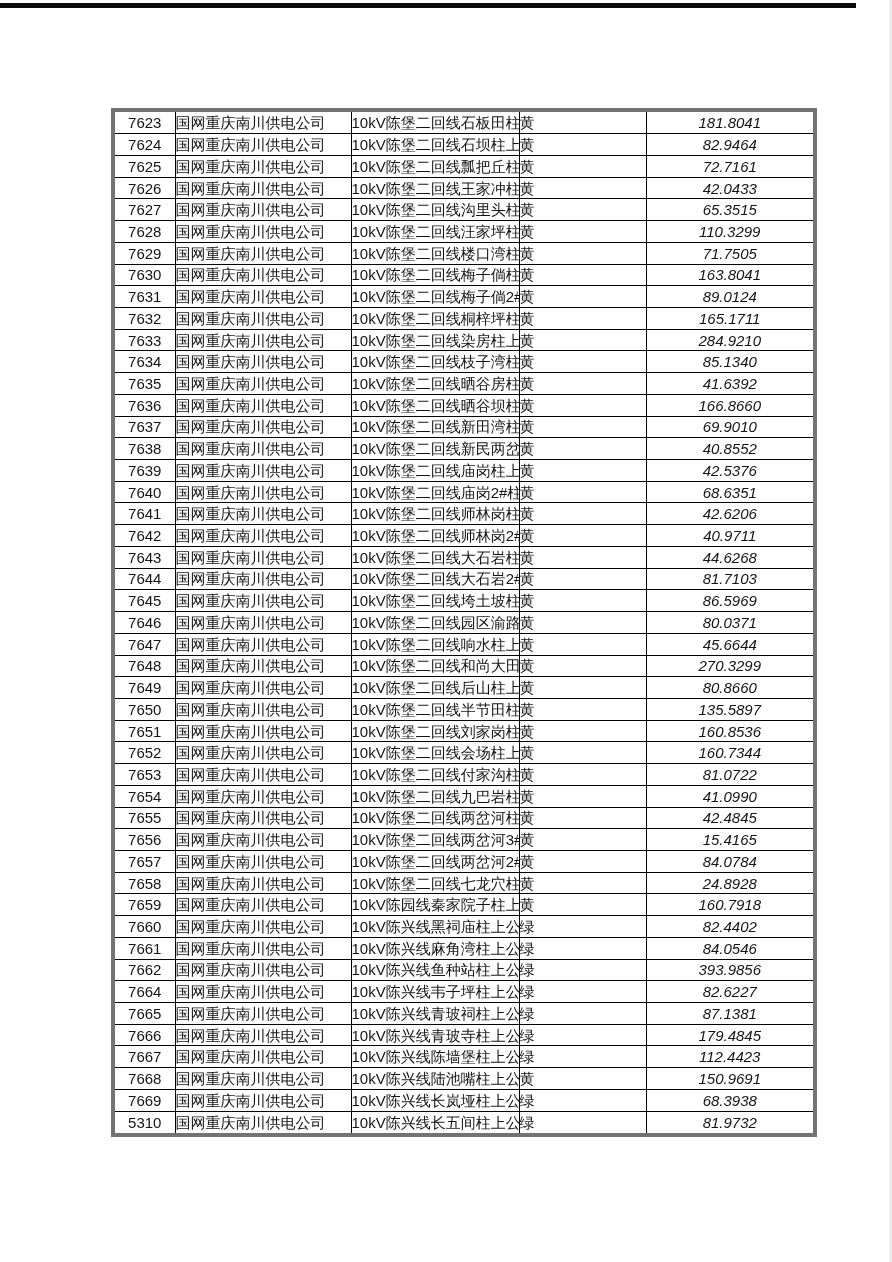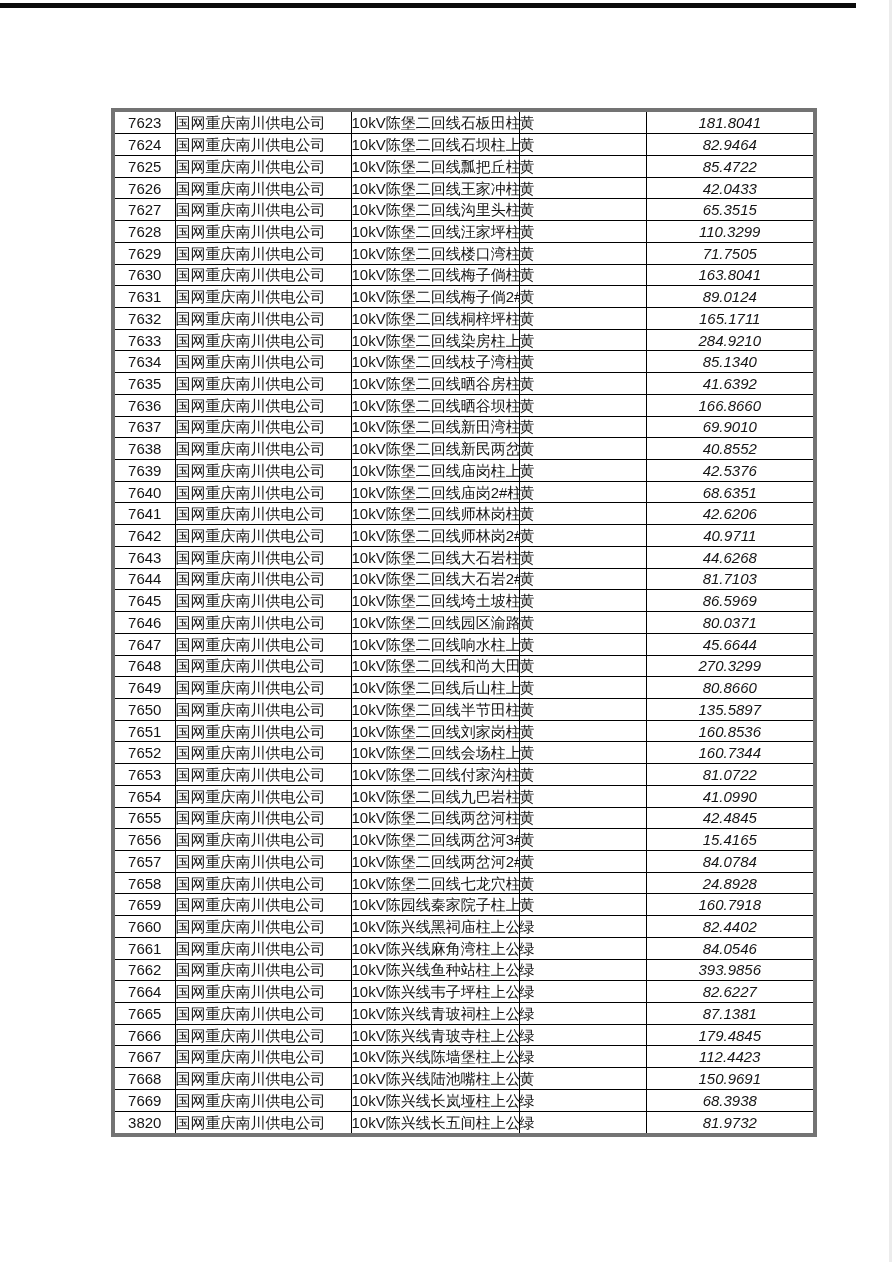--- a/index.html
+++ b/index.html
@@ -84,21 +84,21 @@
     <td class="c-company">国网重庆南川供电公司</td>
     <td class="c-line">10kV陈堡二回线石坝柱上公</td>
     <td class="c-flag">黄</td>
     <td class="c-value">82.9464</td>
   </tr>
       <tr>
     <td class="c-id">7625</td>
     <td class="c-company">国网重庆南川供电公司</td>
     <td class="c-line">10kV陈堡二回线瓢把丘柱上</td>
     <td class="c-flag">黄</td>
-    <td class="c-value">85.4722</td>
+    <td class="c-value">72.7161</td>
   </tr>
       <tr>
     <td class="c-id">7626</td>
     <td class="c-company">国网重庆南川供电公司</td>
     <td class="c-line">10kV陈堡二回线王家冲柱上</td>
     <td class="c-flag">黄</td>
     <td class="c-value">42.0433</td>
   </tr>
       <tr>
     <td class="c-id">7627</td>
@@ -388,20 +388,20 @@
     <td class="c-value">150.9691</td>
   </tr>
       <tr>
     <td class="c-id">7669</td>
     <td class="c-company">国网重庆南川供电公司</td>
     <td class="c-line">10kV陈兴线长岚垭柱上公变</td>
     <td class="c-flag">绿</td>
     <td class="c-value">68.3938</td>
   </tr>
       <tr>
-    <td class="c-id">3820</td>
+    <td class="c-id">5310</td>
     <td class="c-company">国网重庆南川供电公司</td>
     <td class="c-line">10kV陈兴线长五间柱上公变</td>
     <td class="c-flag">绿</td>
     <td class="c-value">81.9732</td>
   </tr>
     </tbody>
 </table>
 
 </body></html>

